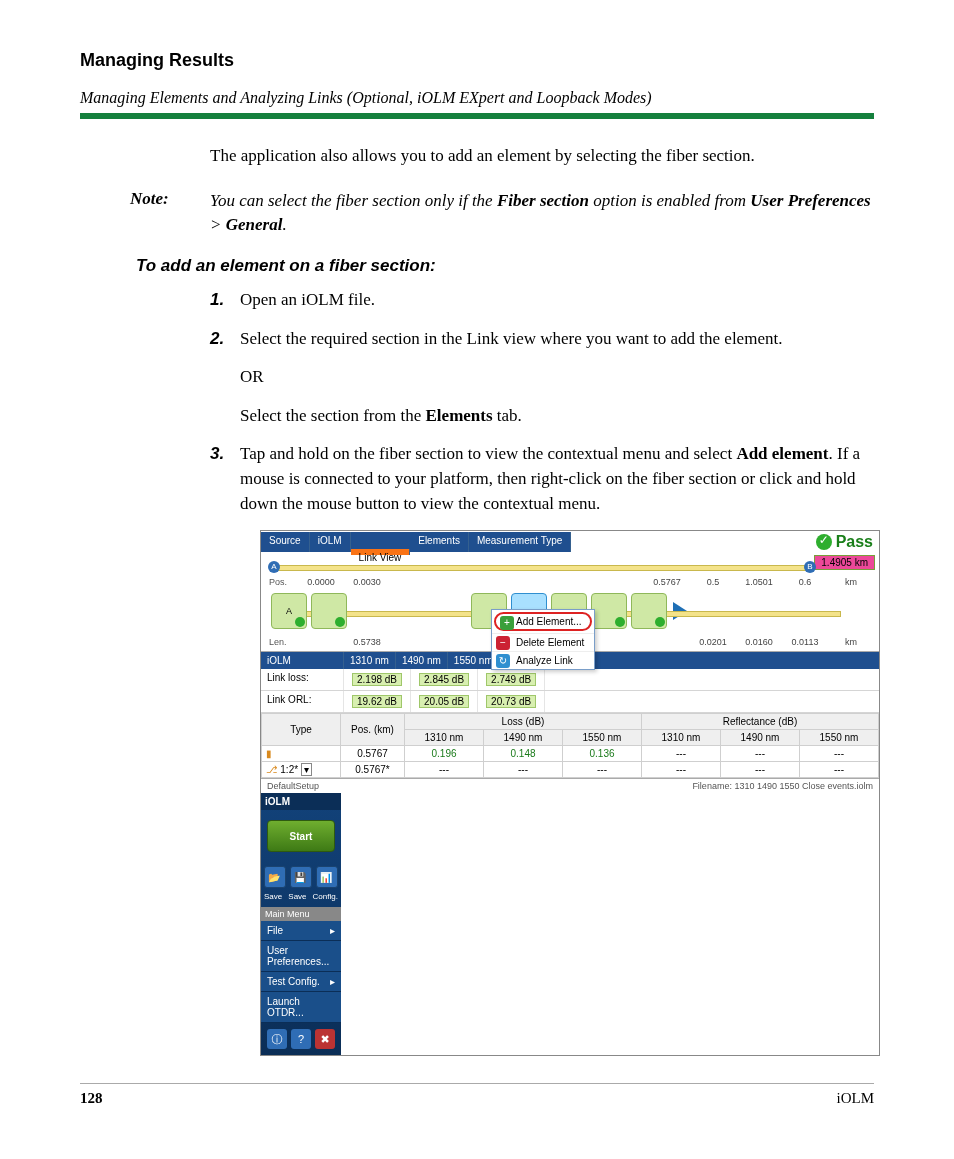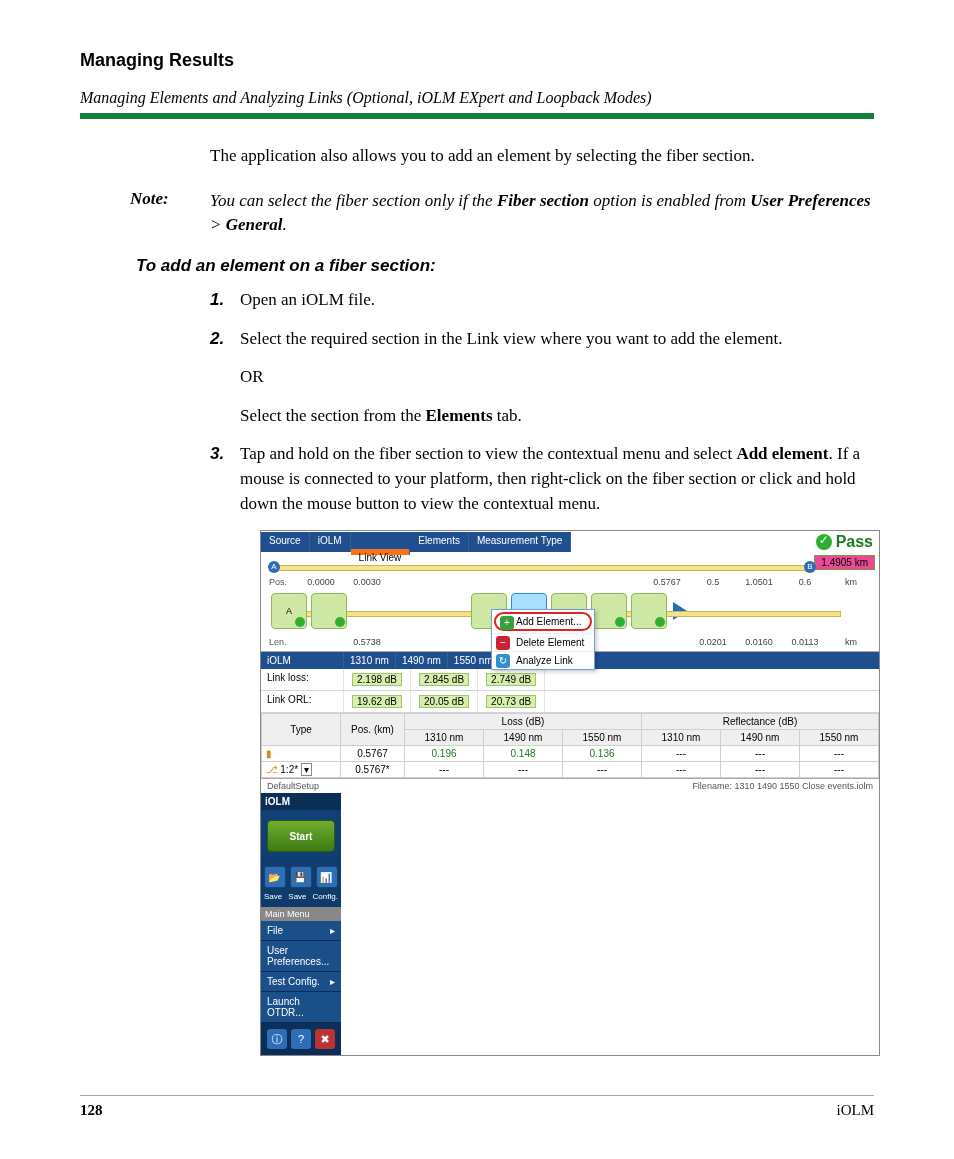--- a/index.html
+++ b/index.html
@@ -136,21 +136,21 @@
   .sb-title{ padding:3px 4px; font-weight:bold; background:#0b2e57;}
   .start-btn{ margin:10px 6px; height:30px; background:linear-gradient(#6fae2f,#3e7a15); border:1px solid #2e5a10; border-radius:4px; display:flex; align-items:center; justify-content:center; font-weight:bold;}
   .sb-row{ display:flex; gap:4px; justify-content:center; margin:4px 0;}
   .sb-btn{ width:20px;height:20px;background:#2f6db5;border:1px solid #1a4370;border-radius:3px; display:flex;align-items:center;justify-content:center;}
   .sb-labels{ display:flex; justify-content:space-around; font-size:8px; margin-bottom:6px;}
   .sb-menu-hdr{ background:#888; color:#fff; padding:2px 4px; font-size:9px;}
   .sb-menu-item{ background:#1a4f8a; padding:4px 6px; border-bottom:1px solid #0b2e57; display:flex; justify-content:space-between; align-items:center;}
   .sb-footer{ margin-top:auto; display:flex; gap:4px; justify-content:center; padding:6px 0;}
   .sb-footer .fbtn{ width:20px;height:20px;border-radius:3px; display:flex;align-items:center;justify-content:center; font-size:11px;}
   .footer {
-    position:absolute; bottom:40px; left:80px; right:80px;
+    position:absolute; bottom:52px; left:80px; right:80px;
     border-top:1px solid #aaa; padding-top:6px;
     display:flex; justify-content:space-between;
     font-size:15px; font-family: Georgia, serif;
   }
   .footer .pn{ font-weight:bold;}
 </style>
 </head>
 <body>
 
 <div class="page">

